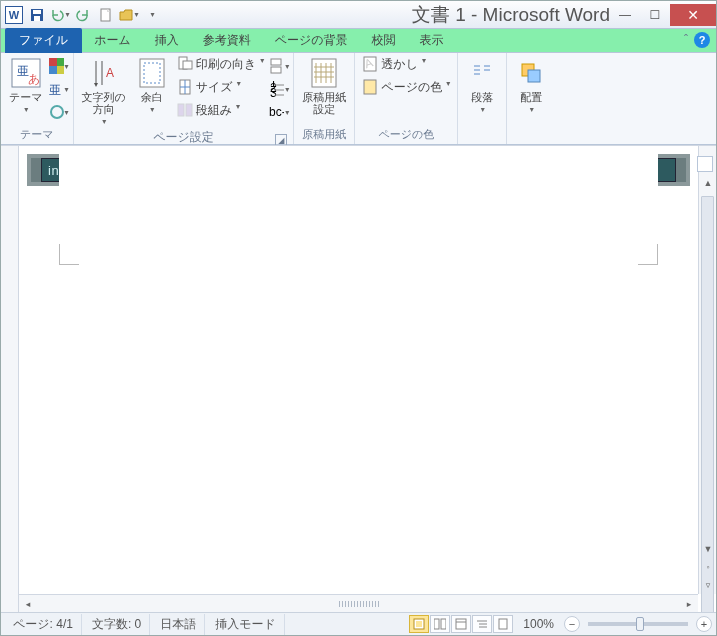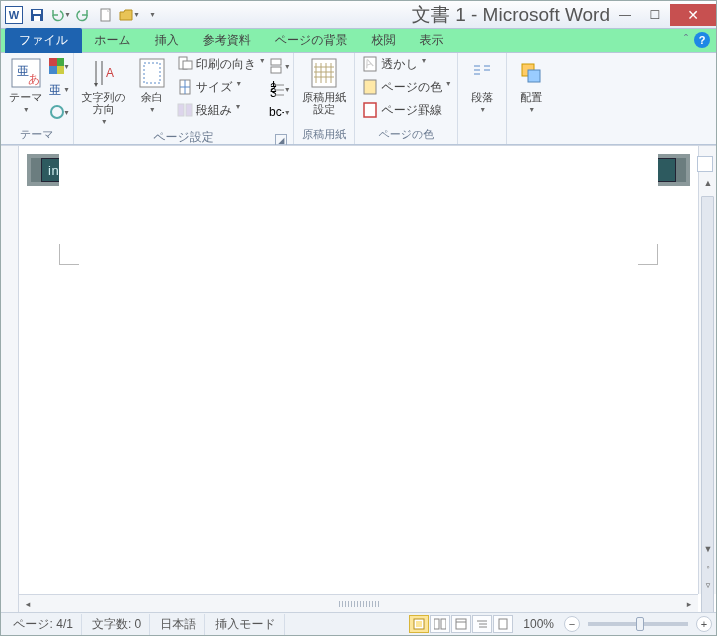--- a/index.html
+++ b/index.html
@@ -309,28 +309,20 @@
           </div>
           <div class="smallbtn">
             <span class="iconbox">
                 <svg width="16" height="16">
                   <rect x="2" y="1" width="12" height="14" fill="#ffe9a8" stroke="#888"></rect>
                 </svg>
               </span>
             <span>ページの色</span>
               <span class="drop">▾</span>
           </div>
-          <div class="smallbtn">
-            <span class="iconbox">
-                <svg width="16" height="16">
-                  <rect x="2" y="1" width="12" height="14" fill="#fff" stroke="#c44" stroke-width="1.5"></rect>
-                </svg>
-              </span>
-            <span>ページ罫線</span>
-          </div>
         </div>
       </div>
       <div class="group-label">ページの色</div>
     </div>
 
     <div class="group">
       <div class="group-body">
         <div class="bigbtn">
           <div class="ico">
             <svg width="24" height="24">

